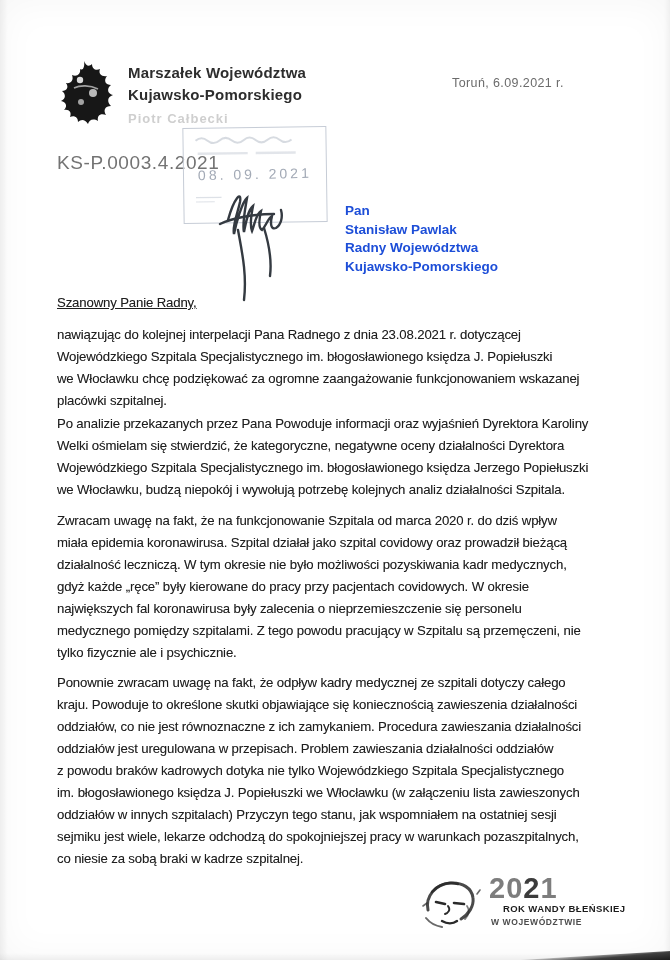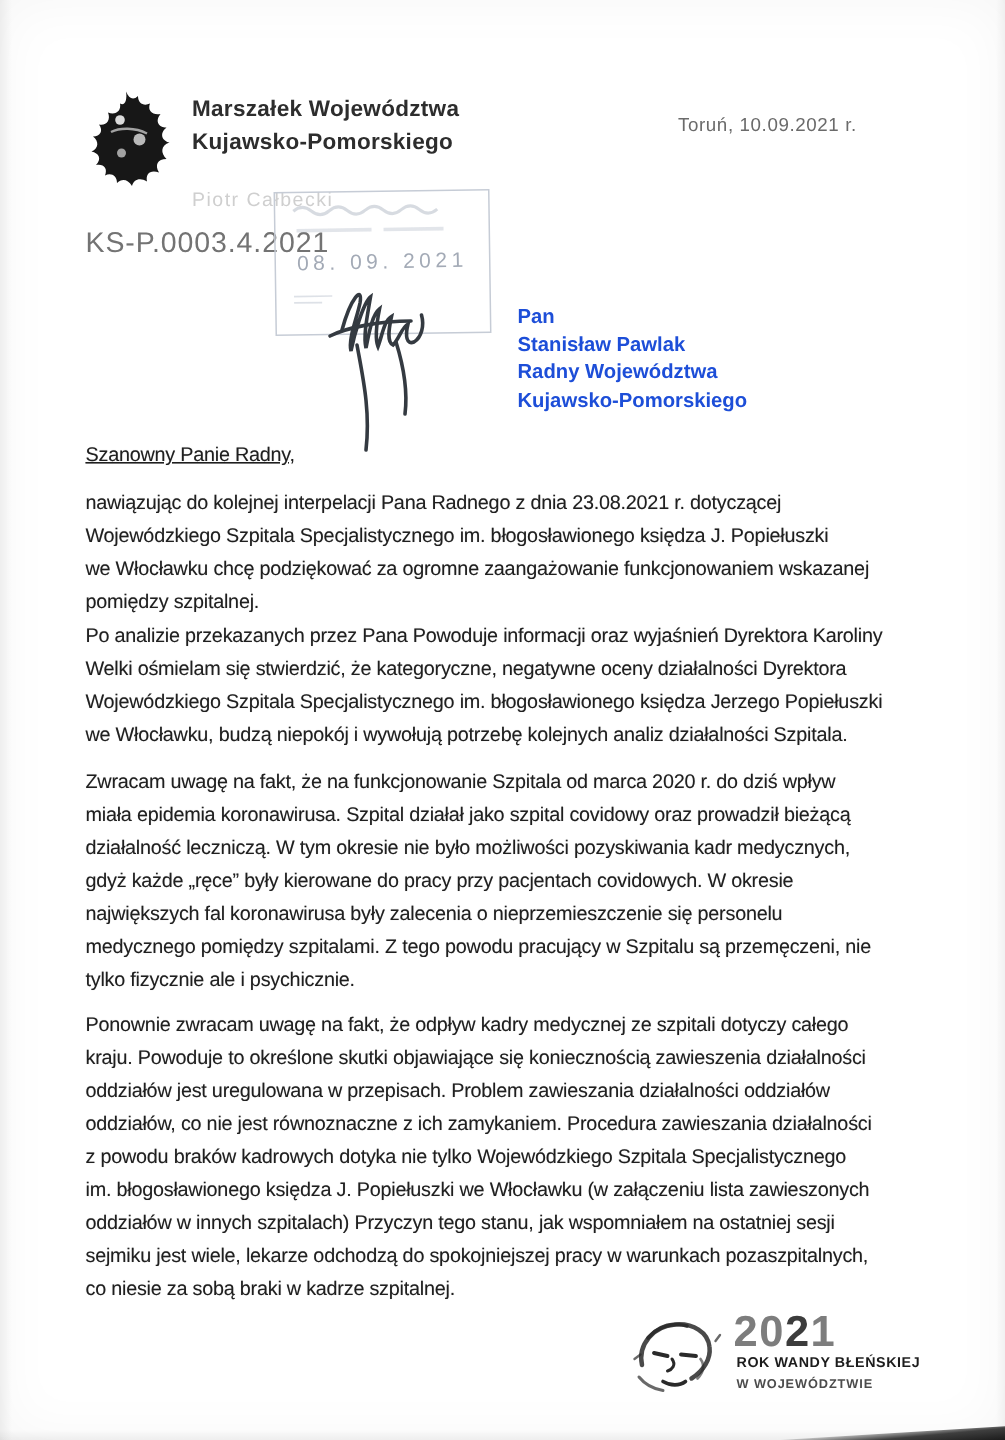--- a/index.html
+++ b/index.html
@@ -18,21 +18,21 @@
     background:
       linear-gradient(90deg, rgba(0,0,0,0.05), rgba(0,0,0,0) 8px),
       linear-gradient(270deg, rgba(0,0,0,0.04), rgba(0,0,0,0) 6px),
       linear-gradient(0deg, rgba(0,0,0,0.05), rgba(0,0,0,0) 7px);
   }
   .txt{position:absolute;white-space:nowrap;}
 
   
   #eagle{position:absolute;left:56px;top:58px;width:60px;height:68px;}
   #sender{left:128px;top:62px;font-size:15px;font-weight:700;color:#2d2d2d;line-height:22px;letter-spacing:.2px;}
-  #sender .faded{font-weight:400;color:#cfcfcf;font-size:13px;margin-top:16px;letter-spacing:1px;}
+  #sender .faded{font-weight:700;color:#cfcfcf;font-size:13px;margin-top:2px;letter-spacing:1px;}
   #place-date{left:452px;top:76px;font-size:12.5px;color:#6b6b6b;letter-spacing:.4px;}
   #ref-number{left:57px;top:152px;font-size:19px;color:#737373;letter-spacing:.6px;text-align:center;}
 
   
   #stamp{
     position:absolute;left:183px;top:127px;width:142px;height:94px;
     border:1px solid #c6ccd6;transform:rotate(-.8deg);
     color:#a9b0bb;
   }
   #stamp .smudge{position:absolute;left:10px;right:14px;height:10px;opacity:.7;}
@@ -50,21 +50,21 @@
   #para-1{top:324px;}
   #para-2{top:413px;}
   #para-3{top:510px;}
   #para-4{top:672px;}
   .para div{white-space:nowrap;}
 
   
   #face-sketch{position:absolute;left:420px;top:876px;width:62px;height:60px;}
   #logo-year{left:489px;top:872px;font-size:29px;font-weight:700;color:#7d7d7d;letter-spacing:1px;}
   #logo-year .dark{color:#3c3c3c;}
-  #logo-line1{left:491px;top:903px;font-size:9.5px;font-weight:700;color:#1c1c1c;letter-spacing:.4px;}
+  #logo-line1{left:503px;top:903px;font-size:9.5px;font-weight:700;color:#1c1c1c;letter-spacing:.4px;}
   #logo-line2{left:491px;top:917px;font-size:8.5px;font-weight:700;color:#4c4c4c;letter-spacing:.6px;text-align:right;}
 
   
   #corner-shadow{
     position:absolute;right:0;bottom:0;width:150px;height:14px;pointer-events:none;
     background:linear-gradient(to top left, #1c1c1c 0%, rgba(30,30,30,.85) 28%, rgba(30,30,30,0) 55%);
     clip-path:polygon(0 100%, 100% 35%, 100% 100%);
   }
 </style>
 </head>
@@ -79,21 +79,21 @@
     <circle cx="25" cy="44" r="3" fill="#ffffff" opacity=".6"></circle>
     <path d="M18,30 C24,27 34,27 42,31" stroke="#fff" stroke-width="1.6" fill="none" opacity=".6"></path>
   </svg>
 
   <div id="sender" class="txt">
     <div>Marszałek Województwa</div>
     <div>Kujawsko-Pomorskiego</div>
     <div class="faded">Piotr Całbecki</div>
   </div>
 
-  <div id="place-date" class="txt">Toruń, 10.09.2021 r.</div>
+  <div id="place-date" class="txt">Toruń, 6.09.2021 r.</div>
   <div id="ref-number" class="txt">KS-P.0003.4.2021</div>
 
   <div id="stamp">
     <svg class="smudge" style="top:6px" viewBox="0 0 120 10" preserveAspectRatio="none">
       <path d="M2,6 q6,-5 12,0 t12,0 t12,0 t12,0 t12,0 t12,0 t12,0 t12,0" stroke="#b9c0cb" stroke-width="2" fill="none" opacity=".8"></path>
     </svg>
     <svg class="smudge" style="top:20px" viewBox="0 0 120 10" preserveAspectRatio="none">
       <path d="M4,5 h50 m8,0 h40" stroke="#c4cad4" stroke-width="2.4" fill="none" opacity=".7"></path>
     </svg>
     <div id="stamp-date">08. 09. 2021</div>
@@ -116,42 +116,42 @@
       <div>Stanisław Pawlak</div>
       <div>Radny Województwa</div>
       <div>Kujawsko-Pomorskiego</div>
     </div>
 
   <div id="salutation" class="txt body-text">Szanowny Panie Radny,</div>
   <div id="para-1" class="para body-text">
       <div>nawiązując do kolejnej interpelacji Pana Radnego z dnia 23.08.2021 r. dotyczącej</div>
       <div>Wojewódzkiego Szpitala Specjalistycznego im. błogosławionego księdza J. Popiełuszki</div>
       <div>we Włocławku chcę podziękować za ogromne zaangażowanie funkcjonowaniem wskazanej</div>
-      <div>pomiędzy szpitalnej.</div>
+      <div>placówki szpitalnej.</div>
     </div>
   <div id="para-2" class="para body-text">
       <div>Po analizie przekazanych przez Pana Powoduje informacji oraz wyjaśnień Dyrektora Karoliny</div>
       <div>Welki ośmielam się stwierdzić, że kategoryczne, negatywne oceny działalności Dyrektora</div>
       <div>Wojewódzkiego Szpitala Specjalistycznego im. błogosławionego księdza Jerzego Popiełuszki</div>
       <div>we Włocławku, budzą niepokój i wywołują potrzebę kolejnych analiz działalności Szpitala.</div>
     </div>
   <div id="para-3" class="para body-text">
       <div>Zwracam uwagę na fakt, że na funkcjonowanie Szpitala od marca 2020 r. do dziś wpływ</div>
       <div>miała epidemia koronawirusa. Szpital działał jako szpital covidowy oraz prowadził bieżącą</div>
       <div>działalność leczniczą. W tym okresie nie było możliwości pozyskiwania kadr medycznych,</div>
       <div>gdyż każde „ręce” były kierowane do pracy przy pacjentach covidowych. W okresie</div>
       <div>największych fal koronawirusa były zalecenia o nieprzemieszczenie się personelu</div>
       <div>medycznego pomiędzy szpitalami. Z tego powodu pracujący w Szpitalu są przemęczeni, nie</div>
       <div>tylko fizycznie ale i psychicznie.</div>
     </div>
   <div id="para-4" class="para body-text">
       <div>Ponownie zwracam uwagę na fakt, że odpływ kadry medycznej ze szpitali dotyczy całego</div>
       <div>kraju. Powoduje to określone skutki objawiające się koniecznością zawieszenia działalności</div>
+      <div>oddziałów, co nie jest równoznaczne z ich zamykaniem. Procedura zawieszania działalności</div>
       <div>oddziałów jest uregulowana w przepisach. Problem zawieszania działalności oddziałów</div>
-      <div>oddziałów, co nie jest równoznaczne z ich zamykaniem. Procedura zawieszania działalności</div>
       <div>z powodu braków kadrowych dotyka nie tylko Wojewódzkiego Szpitala Specjalistycznego</div>
       <div>im. błogosławionego księdza J. Popiełuszki we Włocławku (w załączeniu lista zawieszonych</div>
       <div>oddziałów w innych szpitalach)  Przyczyn tego stanu, jak wspomniałem na ostatniej sesji</div>
       <div>sejmiku jest wiele, lekarze odchodzą do spokojniejszej pracy w warunkach pozaszpitalnych,</div>
       <div>co niesie za sobą braki w kadrze szpitalnej.</div>
     </div>
 
   <svg id="face-sketch" viewBox="0 0 62 60" aria-hidden="true">
     <g stroke="#2a2a2a" fill="none" stroke-linecap="round">
       <path d="M8,34 C5,20 16,8 30,7 C42,6 52,12 53,22 C54,30 49,38 41,43" stroke-width="3" opacity=".85"></path>

